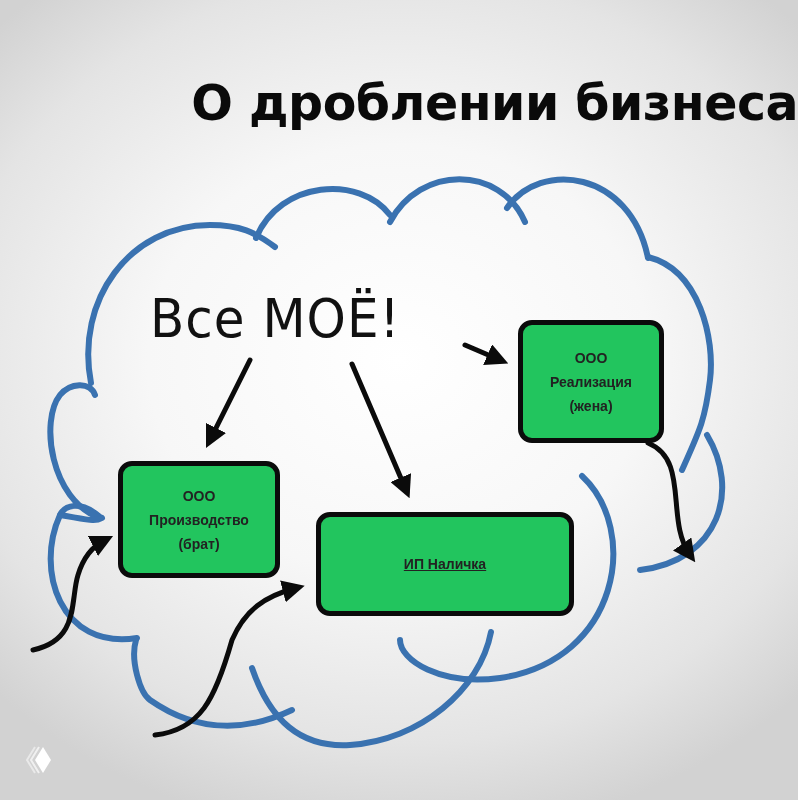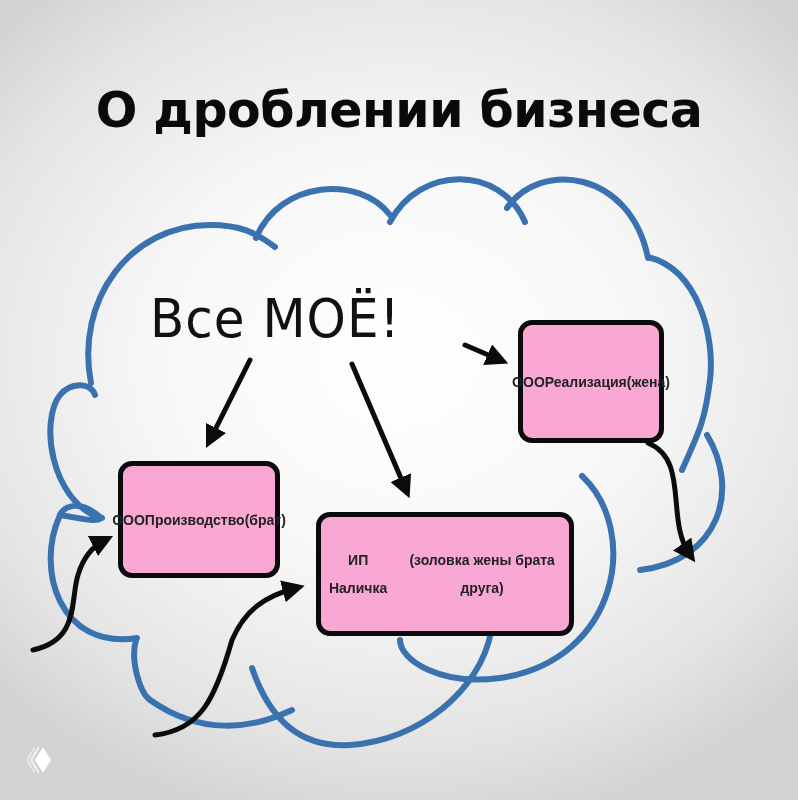--- a/index.html
+++ b/index.html
@@ -2,40 +2,40 @@
 <html><head>
   <meta charset="utf-8">
   <style>
     html, body { margin: 0; padding: 0; }
     body {
       width: 798px; height: 800px; overflow: hidden; position: relative;
       background: radial-gradient(ellipse 70% 60% at 50% 45%, #ffffff 0%, #f7f7f7 45%, #e4e4e4 80%, #d2d2d2 100%);
       font-family: "DejaVu Sans", sans-serif;
     }
     .title {
-      position: absolute; left: 0; width: 798px; top: 82px;
-      text-align: center; font-family: "DejaVu Sans", sans-serif;
+      position: absolute; left: 0; width: 798px; top: 75px;
+      text-align: right; font-family: "DejaVu Sans", sans-serif;
       font-weight: bold; font-size: 49px; color: #0a0a0a; letter-spacing: -0.5px;
     }
     svg.diagram { position: absolute; left: 0; top: 0; }
     .slogan {
       position: absolute; left: 150px; top: 290px;
       font-family: "DejaVu Sans", sans-serif; font-size: 50px; color: #111;
       letter-spacing: 1px; transform: scaleY(1.05);
     }
     .box {
-      position: absolute; border: 5px solid #0b0b0b; border-radius: 14px; background: #f9a8d4;
-      display: flex; flex-direction: row; align-items: center; justify-content: center;
+      position: absolute; border: 5px solid #0b0b0b; border-radius: 14px; background: #22c55e;
+      display: flex; flex-direction: column; align-items: center; justify-content: center;
       text-align: center; font-family: "Liberation Sans", sans-serif; font-weight: bold; color: #222;
       box-sizing: border-box;
     }
     .box span { display: block; line-height: 24px; font-size: 14px; }
     #box-realization { left: 518px; top: 320px; width: 146px; height: 123px; }
     #box-production { left: 118px; top: 461px; width: 162px; height: 117px; }
-    #box-cash { left: 316px; top: 512px; width: 258px; height: 124px; }
+    #box-cash { left: 316px; top: 512px; width: 258px; height: 104px; text-decoration: underline; }
     #box-cash span { line-height: 28px; font-size: 14px; }
     .logo { position: absolute; left: 25px; top: 745px; }
   </style>
 </head>
 <body>
 
 <div class="title">О дроблении бизнеса</div>
 
 <svg class="diagram" width="798" height="800" viewBox="0 0 798 800">
   <defs>
@@ -89,20 +89,19 @@
 </div>
 
 <div class="box" id="box-production">
   <span>ООО</span>
   <span>Производство</span>
   <span>(брат)</span>
 </div>
 
 <div class="box" id="box-cash">
   <span>ИП Наличка</span>
-  <span>(золовка жены брата друга)</span>
 </div>
 
 <svg class="logo" width="28" height="30" viewBox="0 0 28 30">
   <path d="M10,2 L2,15 L10,28" fill="none" stroke="#f2f2f2" stroke-width="2" opacity="0.7"></path>
   <path d="M14,2 L6,15 L14,28" fill="none" stroke="#f6f6f6" stroke-width="2" opacity="0.85"></path>
   <path d="M18,2 L26,15 L18,28 L10,15 Z" fill="#ffffff"></path>
 </svg>
 
 </body></html>

